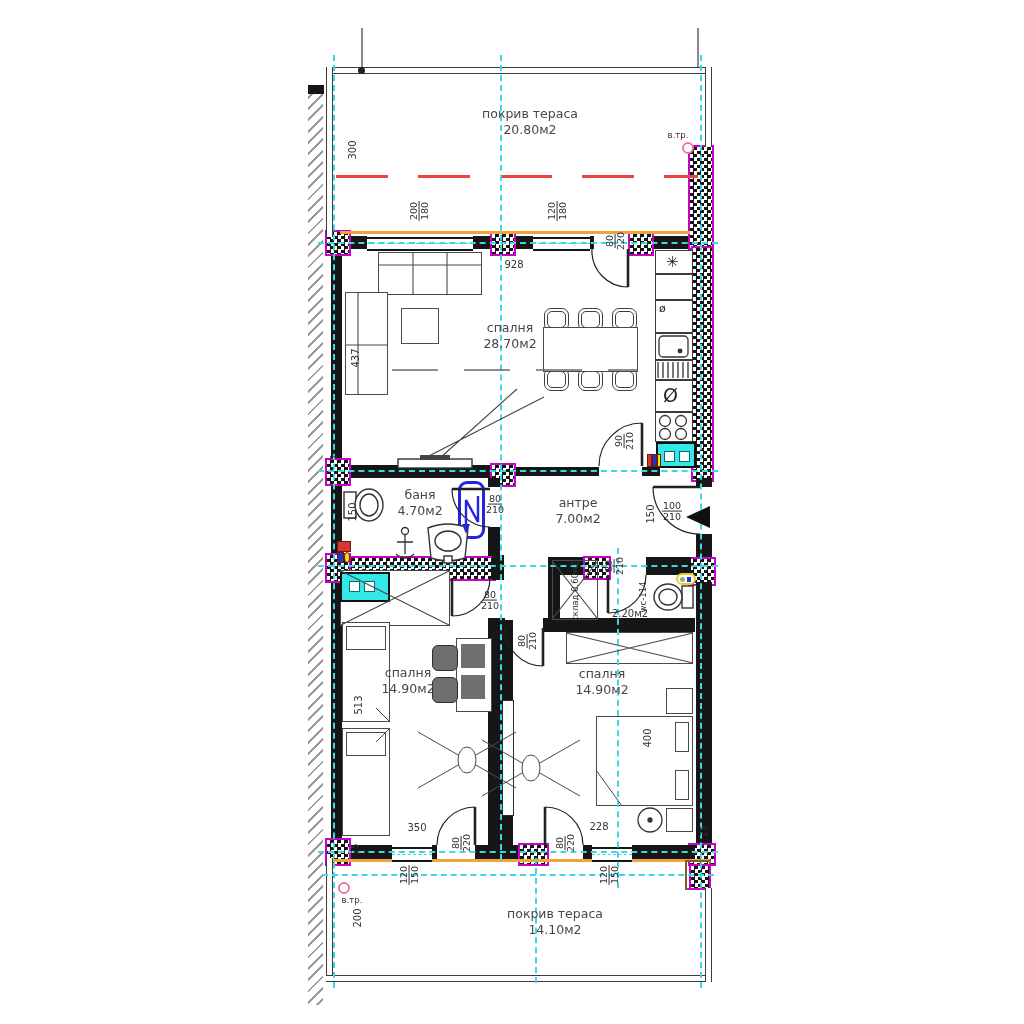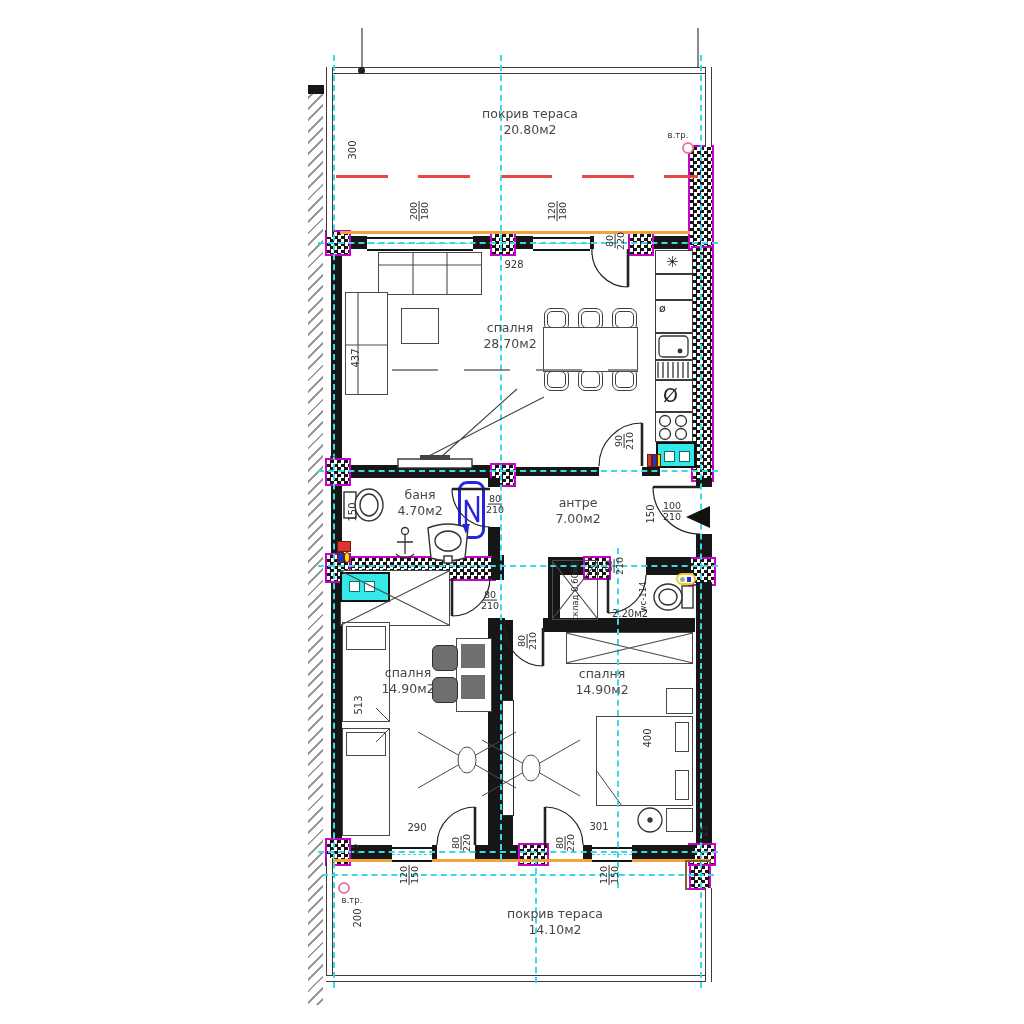--- a/index.html
+++ b/index.html
@@ -418,22 +418,22 @@
     <div>спалня</div>
       <div>14.90м2</div>
   </div>
   <div class="rlabel dim" style="left:358px;top:705px;">513</div>
   <div class="clabel room" style="left:602px;top:682px;">
     <div>спалня</div>
       <div>14.90м2</div>
   </div>
   <div class="rlabel dim" style="left:647px;top:738px;">400</div>
 
-  <div class="clabel dim" style="left:417px;top:827px;">290</div>
-  <div class="clabel dim" style="left:599px;top:826px;">301</div>
+  <div class="clabel dim" style="left:417px;top:827px;">350</div>
+  <div class="clabel dim" style="left:599px;top:826px;">228</div>
   <div class="rlabel" style="left:458px;top:843px;">
     <div class="dfrac">
         <span>80</span>
         <span>220</span>
       </div>
   </div>
   <div class="rlabel" style="left:562px;top:843px;">
     <div class="dfrac">
         <span>80</span>
         <span>220</span>

